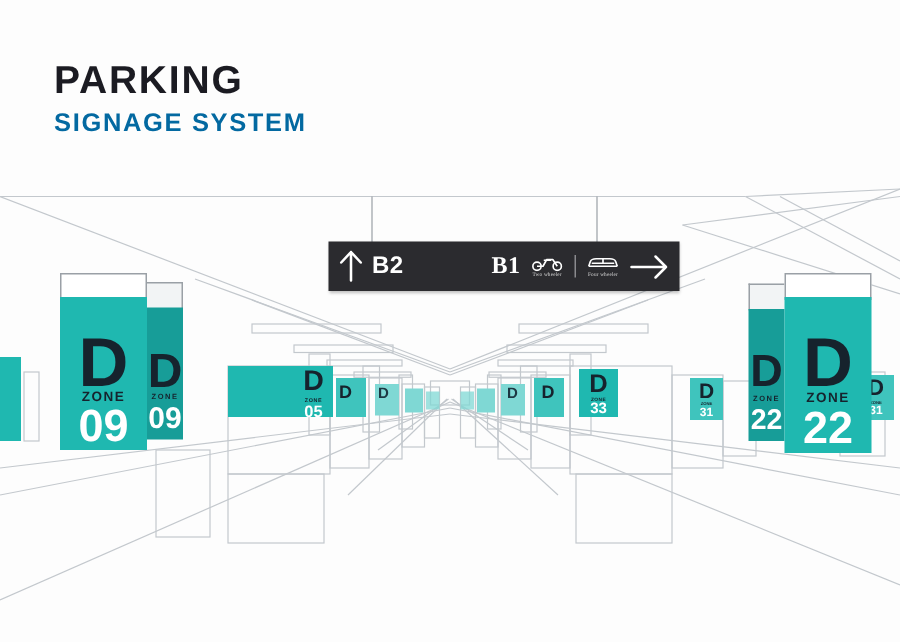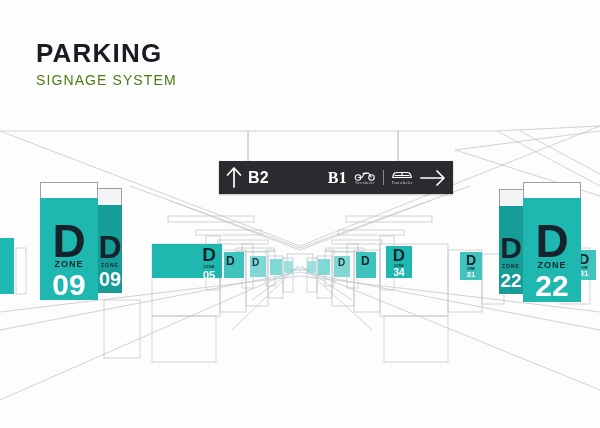--- a/index.html
+++ b/index.html
@@ -13,22 +13,22 @@
   #stage { position:relative; width:600px; height:428px; background:#fdfdfd;padding-left:44px; }
 
   
   .title-block { position:absolute; left:36px; top:40px; z-index:40; }
   .title-main {
     font-size:26px; font-weight:bold; letter-spacing:1.2px;
     color:#1b1b22; line-height:1.05;
     font-family:"Liberation Sans", sans-serif;
   }
   .title-sub {
-    font-size:14px; font-weight:normal; letter-spacing:1.1px;
-    color:#4d7c0f; margin-top:6px; line-height:1.05;
+    font-size:17px; font-weight:bold; letter-spacing:1.1px;
+    color:#0369a1; margin-top:6px; line-height:1.05;
   }
 
   
   #scene { position:absolute; inset:0; z-index:10; }
 
   
   .banner {
     position:absolute; left:219px; top:161px;
     width:234px; height:33px;
     background:#2b2b2f;
@@ -273,21 +273,21 @@
       <div style="font-size:3.6px; font-weight:bold; color:#16232d; letter-spacing:.4px; margin-top:1px;">ZONE</div>
       <div style="font-size:11px; font-weight:bold; color:#ffffff; line-height:1; margin-top:1px;">05</div>
     </div>
   </div>
 
   <div class="msign" style="left:386px; top:246px; width:26px; height:32px;">
     <div class="panel" style="left:0; top:0; width:26px; height:32px;"></div>
     <div style="position:absolute; left:3px; top:1px; width:20px; text-align:center;">
       <div style="font-size:17px; font-weight:bold; color:#16232d; line-height:1;">D</div>
       <div style="font-size:3.2px; font-weight:bold; color:#16232d; letter-spacing:.3px;">ZONE</div>
-      <div style="font-size:10px; font-weight:bold; color:#ffffff; line-height:1;">34</div>
+      <div style="font-size:10px; font-weight:bold; color:#ffffff; line-height:1;">33</div>
     </div>
   </div>
 
   <div class="msign" style="left:460px; top:252px; width:22px; height:28px;">
     <div class="panel dim" style="left:0; top:0; width:22px; height:28px;"></div>
     <div style="position:absolute; left:2px; top:1px; width:18px; text-align:center;">
       <div style="font-size:14px; font-weight:bold; color:#16232d; line-height:1;">D</div>
       <div style="font-size:2.8px; font-weight:bold; color:#16232d;">ZONE</div>
       <div style="font-size:8px; font-weight:bold; color:#ffffff; line-height:1;">31</div>
     </div>

